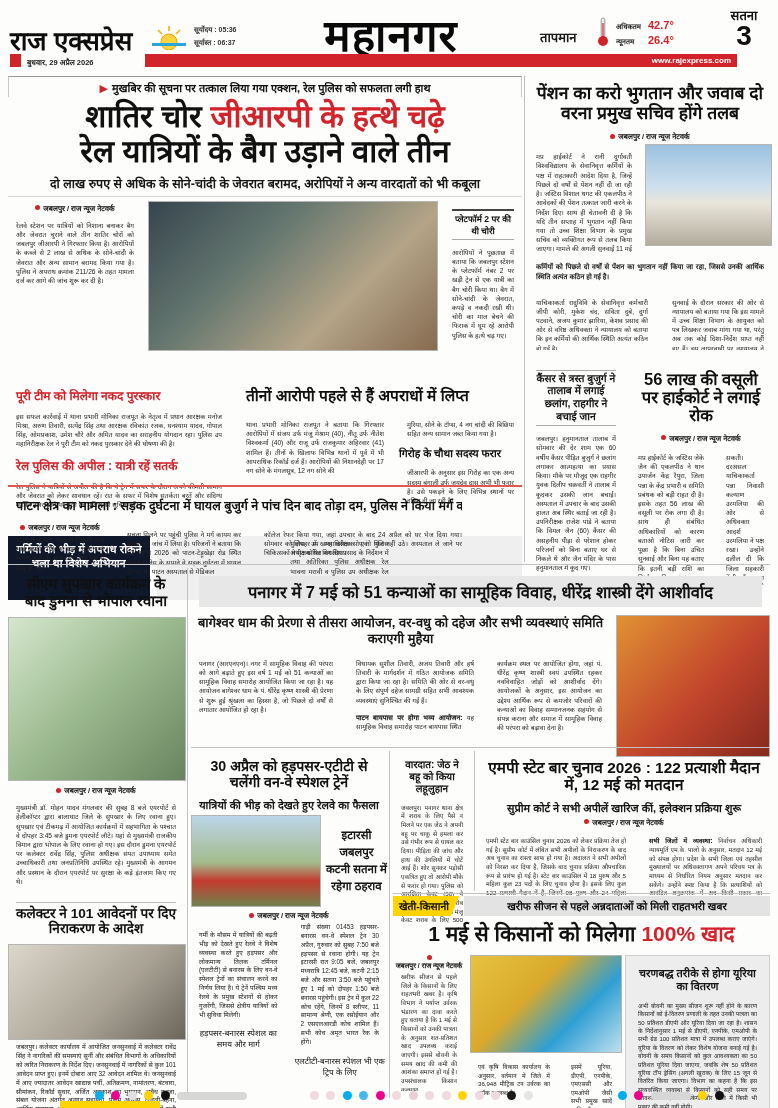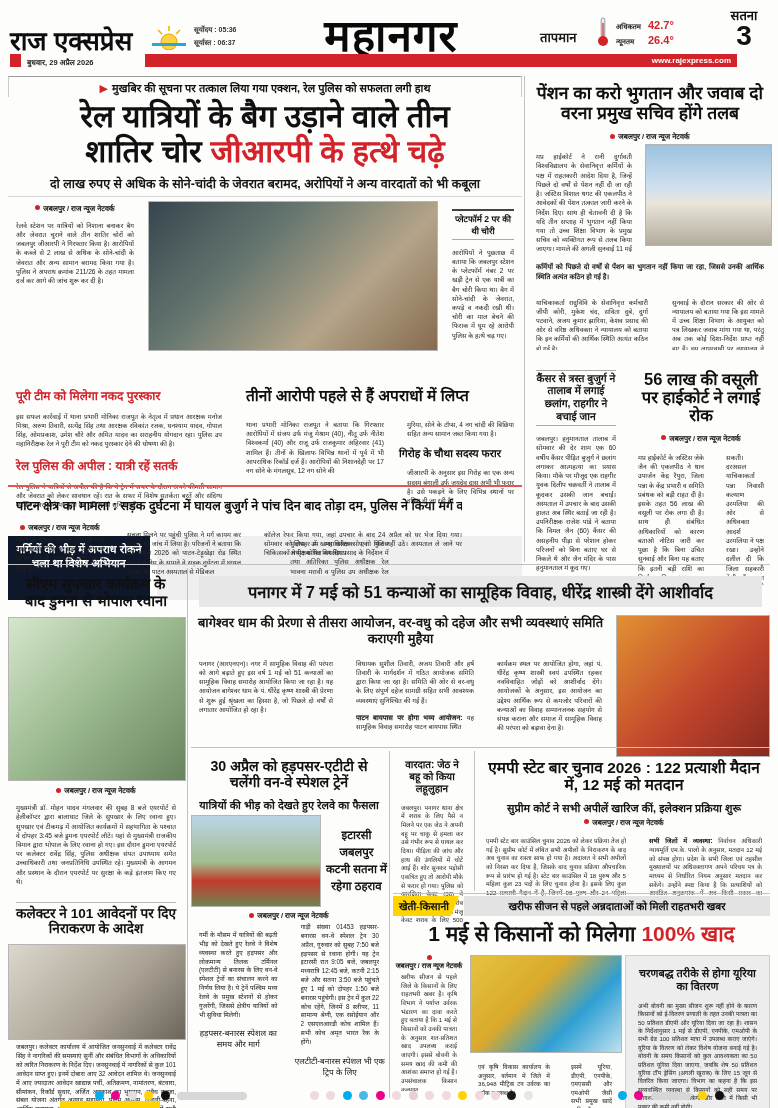--- a/index.html
+++ b/index.html
@@ -73,24 +73,24 @@
     <div class="abs" style="left:145px;top:54px;width:592px;height:13px;background:#d2232a;">
       <span style="position:absolute;right:6px;top:2px;font-size:8px;font-weight:bold;color:#fff;">www.rajexpress.com</span>
     </div>
   </div>
 
   <div class="abs" style="left:8px;top:76px;width:514px;height:408px;">
     <div style="border-top:1px solid #9a9a9a;border-left:1px solid #c9c9c9;border-right:1px solid #c9c9c9;padding:3px 0 2px;text-align:center;font-size:11px;font-weight:bold;">
       <span class="red" style="margin-right:4px;">▶</span><span>मुखबिर की सूचना पर तत्काल लिया गया एक्शन, रेल पुलिस को सफलता लगी हाथ</span>
     </div>
     <h1 class="hl" style="font-size:31px;margin-top:3px;">
-      <span style="display:block;">रेल यात्रियों के बैग उड़ाने वाले तीन</span>
       <span style="display:block;">
         <span>शातिर चोर </span><span class="red">जीआरपी के हत्थे चढ़े</span>
       </span>
+      <span style="display:block;">रेल यात्रियों के बैग उड़ाने वाले तीन</span>
     </h1>
     <div class="subh" style="font-size:12.5px;margin-top:4px;border-bottom:1px solid #d5d5d5;padding-bottom:3px;">दो लाख रुपए से अधिक के सोने-चांदी के जेवरात बरामद, अरोपियों ने अन्य वारदातों को भी कबूला</div>
 
     <div style="display:flex;gap:6px;margin-top:4px;">
       <div style="width:134px;flex:0 0 auto;">
         <div class="bl" style="margin:2px 0 3px;">
           <span class="dot"></span>
           <span>जबलपुर / राज न्यूज नेटवर्क</span>
         </div>
         <p class="body-t" style="height:132px;">रेलवे स्टेशन पर यात्रियों को निशाना बनाकर बैग और जेवरात चुराने वाले तीन शातिर चोरों को जबलपुर जीआरपी ने गिरफ्तार किया है। आरोपियों के कब्जे से 2 लाख से अधिक के सोने-चांदी के जेवरात और अन्य सामान बरामद किया गया है। पुलिस ने अपराध क्रमांक 211/26 के तहत मामला दर्ज कर आगे की जांच शुरू कर दी है।</p>
@@ -268,21 +268,21 @@
       <p class="body-t" style="flex:1;height:72px;font-size:6.2px;">
         <span class="inline-h" style="font-size:6.4px;">सभी जिलों में व्यवस्था:</span>
         <span>निर्वाचन अधिकारी न्यायमूर्ति एम.के. पालो के अनुसार, मतदान 12 मई को संपन्न होगा। प्रदेश के सभी जिला एवं तहसील मुख्यालयों पर अधिवक्तागण अपने परिचय पत्र के माध्यम से निर्धारित नियम अनुसार मतदान कर सकेंगे। उन्होंने स्पष्ट किया है कि प्रत्याशियों को आवंटित अनुक्रमांक में अब किसी प्रकार का परिवर्तन नहीं किया जाएगा। निर्वाचन अधिकारी ने सभी प्रत्याशियों और अधिवक्ताओं से अपील की है कि वे चुनाव प्रक्रिया में सक्रिय भागीदारी निभाएं और शांतिपूर्ण, पारदर्शी तथा निष्पक्ष चुनाव सुनिश्चित कराने में सहयोग करें।</span>
       </p>
     </div>
   </div>
 
   <div class="abs rule" style="left:393px;top:893px;width:377px;height:1px;"></div>
 
   <div class="abs" style="left:393px;top:896px;width:377px;height:200px;">
-    <div style="display:flex;align-items:flex-end;gap:5px;font-family:Liberation Serif, serif;">
+    <div style="display:flex;align-items:flex-end;gap:5px;">
       <div style="background:#ffd400;font-weight:bold;font-size:10.5px;padding:3px 10px 3px 6px;clip-path:polygon(0 0,100% 0,88% 100%,0 100%);flex:0 0 auto;">खेती-किसानी</div>
       <div style="flex:1;background:#e3e3e3;font-weight:bold;font-size:10.5px;text-align:center;padding:3px 0;">खरीफ सीजन से पहले अन्नदाताओं को मिली राहतभरी खबर</div>
     </div>
     <h2 style="font-size:21px;font-weight:bold;text-align:center;white-space:nowrap;overflow:hidden;margin-top:3px;">
       <span>1 मई से किसानों को मिलेगा </span><span class="red">100% खाद</span>
     </h2>
     <div style="display:flex;gap:5px;margin-top:4px;">
       <div style="width:72px;flex:0 0 auto;">
         <div class="bl" style="flex-direction:column;gap:1px;">
           <span class="dot"></span>

